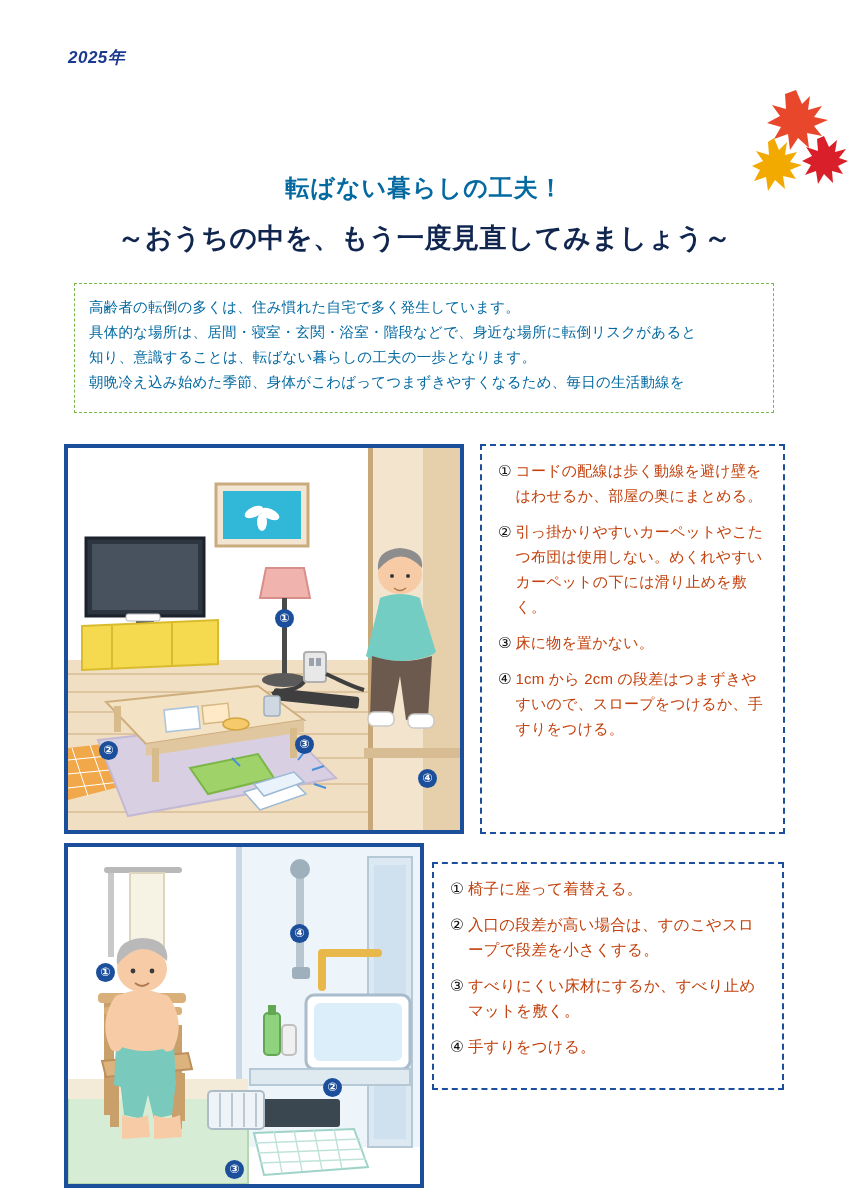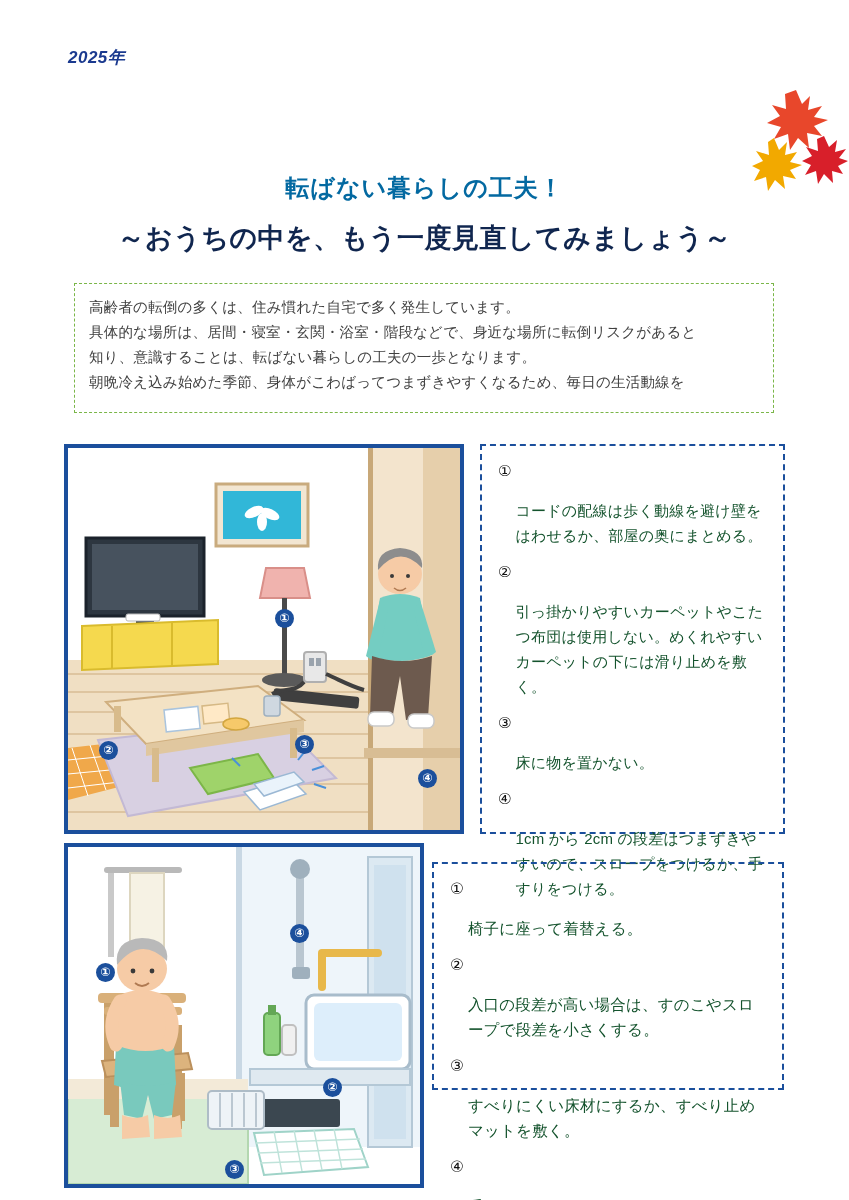--- a/index.html
+++ b/index.html
@@ -98,21 +98,21 @@
     top: 283px;
     width: 700px;
     height: 130px;
     border: 1.5px dashed #7ab648;
     box-sizing: border-box;
     padding: 11px 14px 0 14px;
   }
   .intro-line {
     font-size: 14.5px;
     line-height: 25px;
-    color: #404040;
+    color: #0369a1;
     letter-spacing: 0.2px;
   }
 
   
   .panel {
     position: absolute;
     border: 4px solid #1b4f9c;
     background: #ffffff;
     box-sizing: border-box;
     overflow: hidden;
@@ -157,23 +157,22 @@
   .tip-num {
     flex: 0 0 auto;
     font-size: 15px;
     line-height: 25px;
     margin-right: 4px;
     color: #111;
   }
   .tip-text {
     font-size: 15px;
     line-height: 25px;
-    color: #14532d;
+    color: #c2410c;
     letter-spacing: 0.2px;
-    margin-top: 40px;
   }
   #tips-bath .tip-text, #tips-bath .tip-num { font-size: 15.5px; }
 
   
   .source {
     position: absolute;
     left: 430px;
     top: 1117px;
     width: 354px;
     text-align: right;

